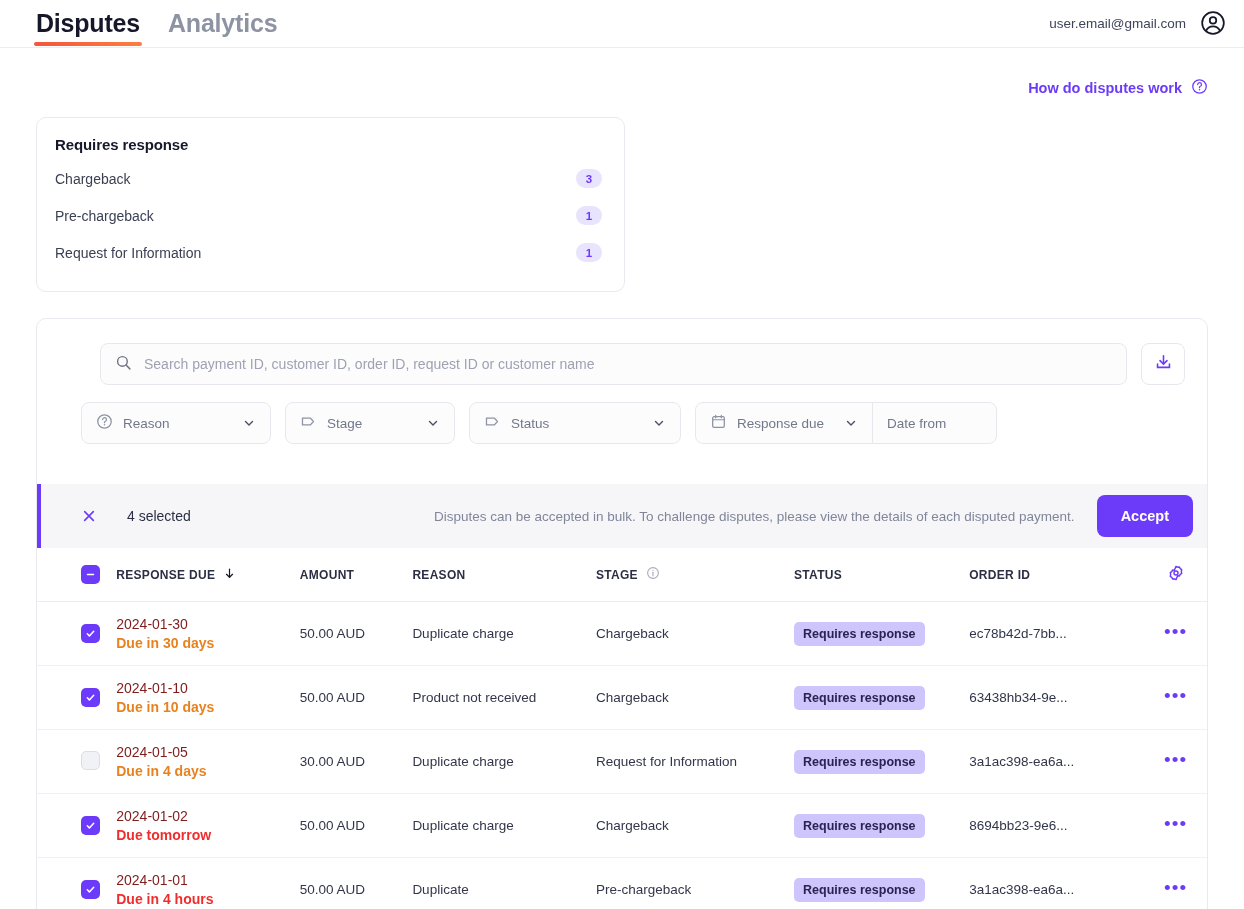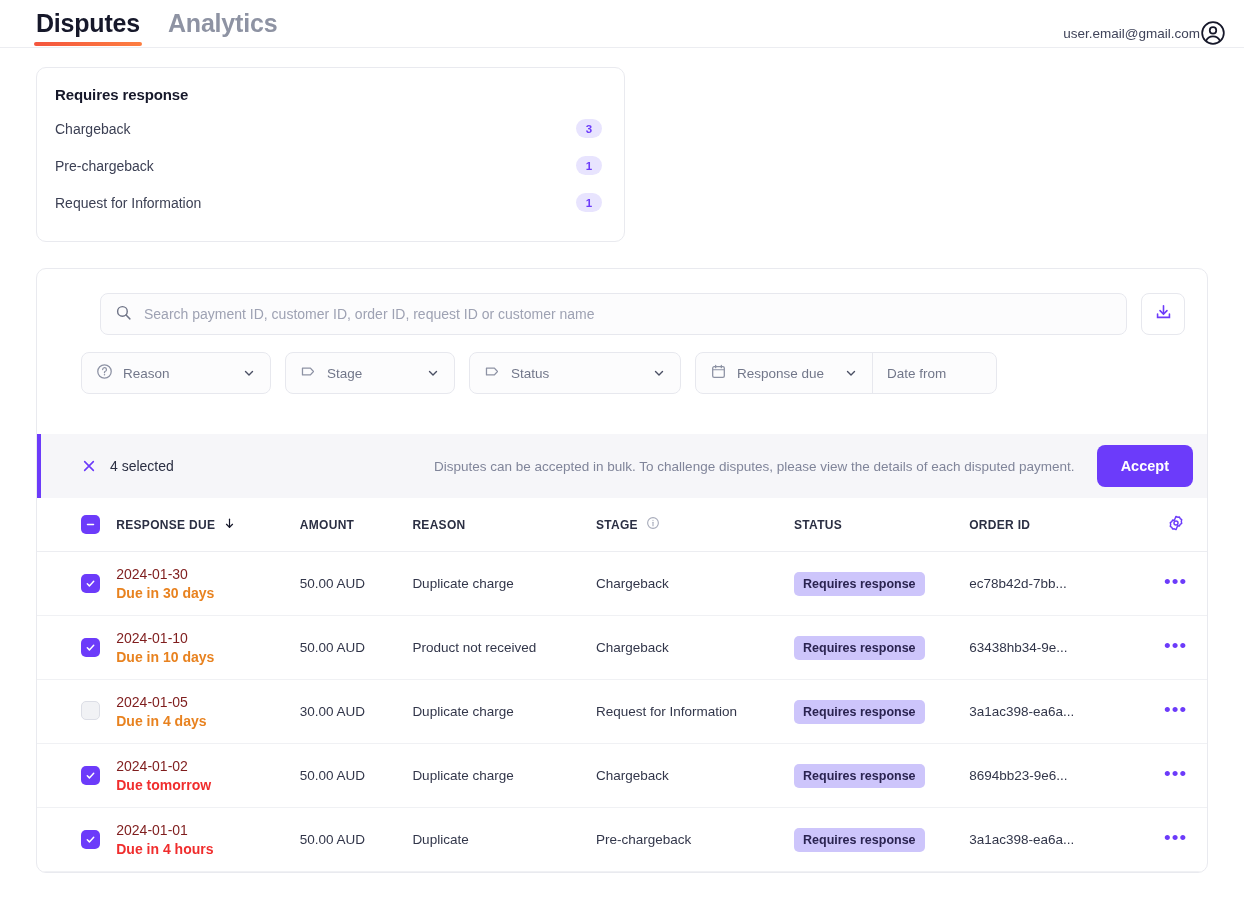--- a/index.html
+++ b/index.html
@@ -37,21 +37,22 @@
     position: absolute;
     left: 0; right: 0; bottom: -10px;
     height: 4px;
     border-radius: 2px;
     background: linear-gradient(90deg, #f4553d 0%, #fd7e41 100%);
   }
   .topbar-right {
     margin-left: auto;
     display: flex;
     align-items: center;
-    padding-top: 20px;
+    gap: 14px;
+    padding-top: 10px;
     text-align: right;
   }
   .user-email { font-size: 13.5px; color: #40445a; }
   .avatar-icon { width: 26px; height: 26px; display: block; }
 
   
   .page { padding: 0 36px; }
 
   .help-row {
     display: flex;
@@ -170,21 +171,21 @@
   .select-bar {
     margin-top: 22px;
     background: #f6f6f9;
     border-left: 4px solid #6c3bfa;
     height: 64px;
     display: flex;
     align-items: center;
     padding: 0 14px 0 40px;
     position: relative;
   }
-  .sel-count { font-size: 14px; color: #2b2f43; margin-left: 13px; }
+  .sel-count { font-size: 14px; color: #2b2f43; margin-left: 30px; }
   .sel-msg {
     margin-left: auto;
     font-size: 13.5px;
     color: #80859a;
     padding-right: 22px;
   }
   .accept-btn {
     background: #6c3bfa;
     color: #fff;
     border: none;
@@ -278,20 +279,32 @@
         <circle cx="12" cy="12" r="10"></circle>
         <circle cx="12" cy="9.6" r="3"></circle>
         <path d="M5.6 19.2a7 7 0 0 1 12.8 0"></path>
       </svg>
     </span>
   </div>
 </div>
 
 <div class="page">
 
+  <div class="help-row">
+    <div class="help-link">
+      <span>How do disputes work</span>
+      <span>
+        <svg width="17" height="17" viewBox="0 0 24 24" fill="none" stroke="#6c3bfa" stroke-width="1.8">
+          <circle cx="12" cy="12" r="9.5"></circle>
+          <path d="M9.4 9.2a2.7 2.7 0 1 1 3.3 2.8c-.5.2-.7.6-.7 1.1v.6" stroke-linecap="round"></path>
+          <circle cx="12" cy="16.6" r="1.05" fill="#6c3bfa" stroke="none"></circle>
+        </svg>
+      </span>
+    </div>
+  </div>
 
   <div class="summary-card">
     <div class="summary-title">Requires response</div>
 
     <div class="summary-row">
       <span class="summary-label">Chargeback</span>
       <span class="count-pill">3</span>
     </div>
     <div class="summary-row">
       <span class="summary-label">Pre-chargeback</span>

